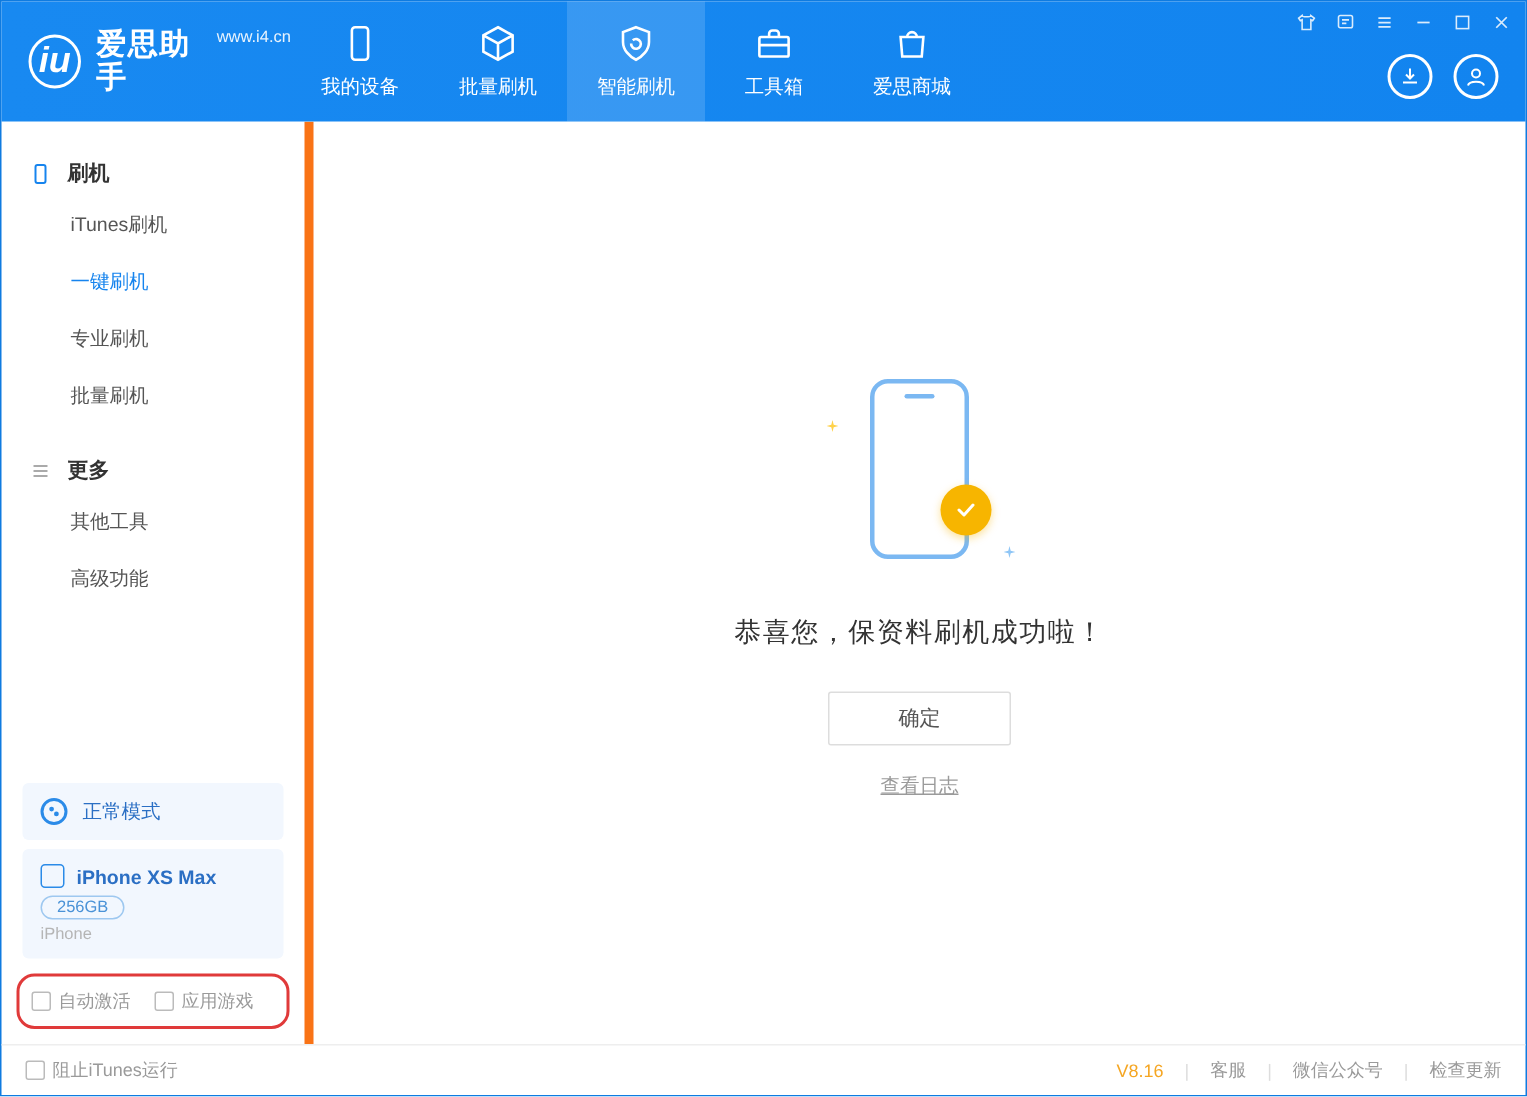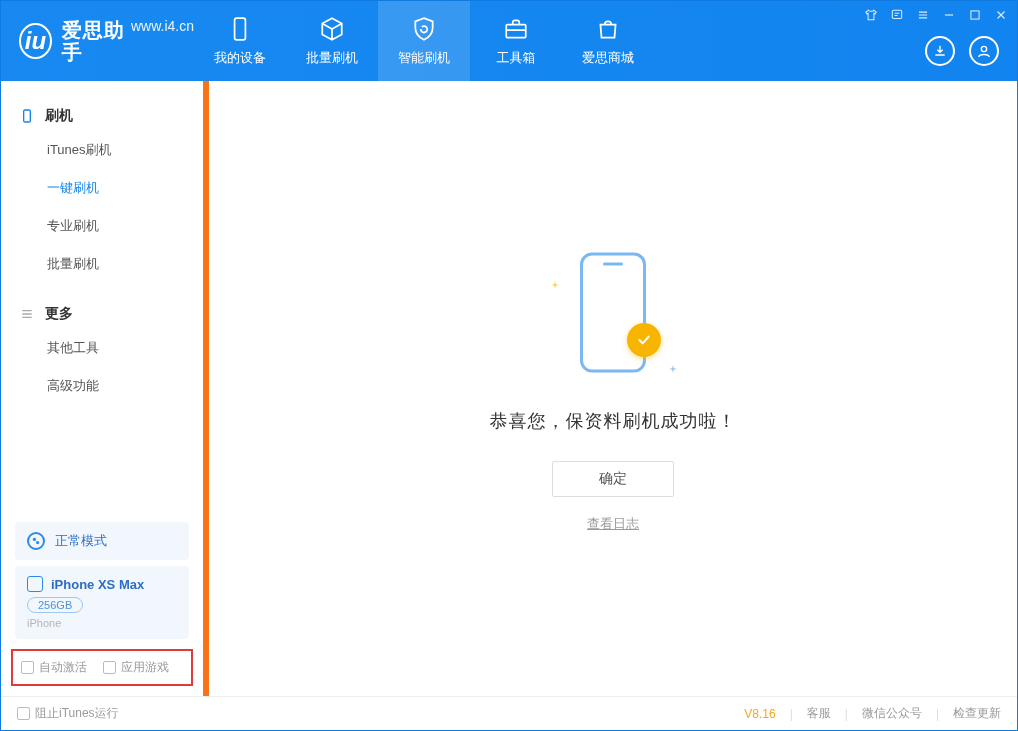--- a/index.html
+++ b/index.html
@@ -5,21 +5,21 @@
   * { box-sizing: border-box; margin: 0; padding: 0; font-family: "Microsoft YaHei", "PingFang SC", sans-serif; }
   body { background: #fff; }
   .window { width: 1018px; height: 731px; border: 1px solid #0f7be0; position: relative; display: flex; flex-direction: column; }
   
   
   .titlebar { height: 80px; background: linear-gradient(to right, #1889f1, #1284ef); color: #fff; display: flex; align-items: center; padding: 0 0 0 18px; position: relative; }
   .logo-area { display: flex; align-items: center; width: 175px; }
   .logo-circle { width: 36px; height: 36px; border: 2px solid #fff; border-radius: 50%; display: flex; align-items: center; justify-content: center; font-weight: bold; font-size: 24px; font-style: italic; margin-right: 10px; }
   .logo-text { display: flex; flex-direction: row; line-height: 1.1; }
   .logo-text .cn { font-size: 20px; font-weight: bold; letter-spacing: 1px; }
-  .logo-text .en { font-size: 14px; opacity: .9; }
+  .logo-text .en { font-size: 11px; opacity: .9; }
   
   .tabs { display: flex; height: 100%; }
   .tab { width: 92px; display: flex; flex-direction: column; align-items: center; justify-content: center; font-size: 13px; color: #fff; cursor: pointer; position: relative; }
   .tab.active { background: rgba(255,255,255,0.15); }
   .tab-icon { width: 28px; height: 28px; margin-bottom: 6px; display:flex; align-items:center; justify-content:center; }
   .tab-icon svg { width: 26px; height: 26px; }
   
   .winctrl { position: absolute; top: 6px; right: 8px; display: flex; gap: 10px; }
   .winctrl span { width: 16px; height: 16px; display:flex; align-items:center; justify-content:center; color:#fff; font-size:12px; cursor:pointer; opacity:.85; }
   .winctrl span svg { width:14px; height:14px; }
@@ -41,21 +41,21 @@
   .mode-card { margin:6px 14px; background:#f2f7fe; border-radius:4px; padding:10px 12px; display:flex; align-items:center; font-size:13px; color:#2b6fc4; }
   .mode-card .micon { width:18px; height:18px; border:2px solid #2b8be8; border-radius:50%; margin-right:10px; display:flex; align-items:center; justify-content:center; }
   .mode-card .micon svg{ width:8px; height:8px; }
   
   .device-card { margin:6px 14px 10px; background:#f2f7fe; border-radius:4px; padding:10px 12px; }
   .device-card .dname { font-size:13px; color:#2b6fc4; font-weight:bold; display:flex; align-items:center; }
   .device-card .dname .phicon{ width:16px; height:16px; border:1.5px solid #2b8be8; border-radius:3px; margin-right:8px; }
   .device-card .cap { display:inline-block; margin-top:5px; padding:1px 10px; border:1px solid #9ec8f0; border-radius:10px; font-size:11px; color:#4a92d7; }
   .device-card .dtype { margin-top:4px; font-size:11px; color:#b5b5b5; }
   
-  .chk-row { border:2px solid #e03a3a; margin:6px 10px 10px; padding:8px 8px; display:flex; gap:16px; align-items:center; border-radius:0; }
+  .chk-row { border:2px solid #e03a3a; margin:6px 10px 10px; padding:8px 8px; display:flex; gap:16px; align-items:center; border-radius:12px; }
   .chk { display:flex; align-items:center; font-size:12px; color:#9a9a9a; cursor:pointer; }
   .chk .box { width:13px; height:13px; border:1px solid #bbb; margin-right:5px; border-radius:2px; }
   
   
   .main { flex:1; position:relative; display:flex; flex-direction:column; align-items:center; justify-content:center; }
   .illust { width:140px; height:140px; position:relative; margin-bottom:24px; }
   .phone { position:absolute; left:50%; top:50%; transform:translate(-50%,-52%); width:66px; height:120px; border:3px solid #7bb8f2; border-radius:12px; background:#fff; }
   .phone::before { content:""; position:absolute; top:7px; left:50%; transform:translateX(-50%); width:20px; height:3px; background:#7bb8f2; border-radius:2px; }
   .badge { position:absolute; right:22px; bottom:28px; width:34px; height:34px; background:#f7b500; border-radius:50%; display:flex; align-items:center; justify-content:center; box-shadow:0 2px 6px rgba(247,181,0,.4); }
   .badge svg { width:16px; height:16px; }

